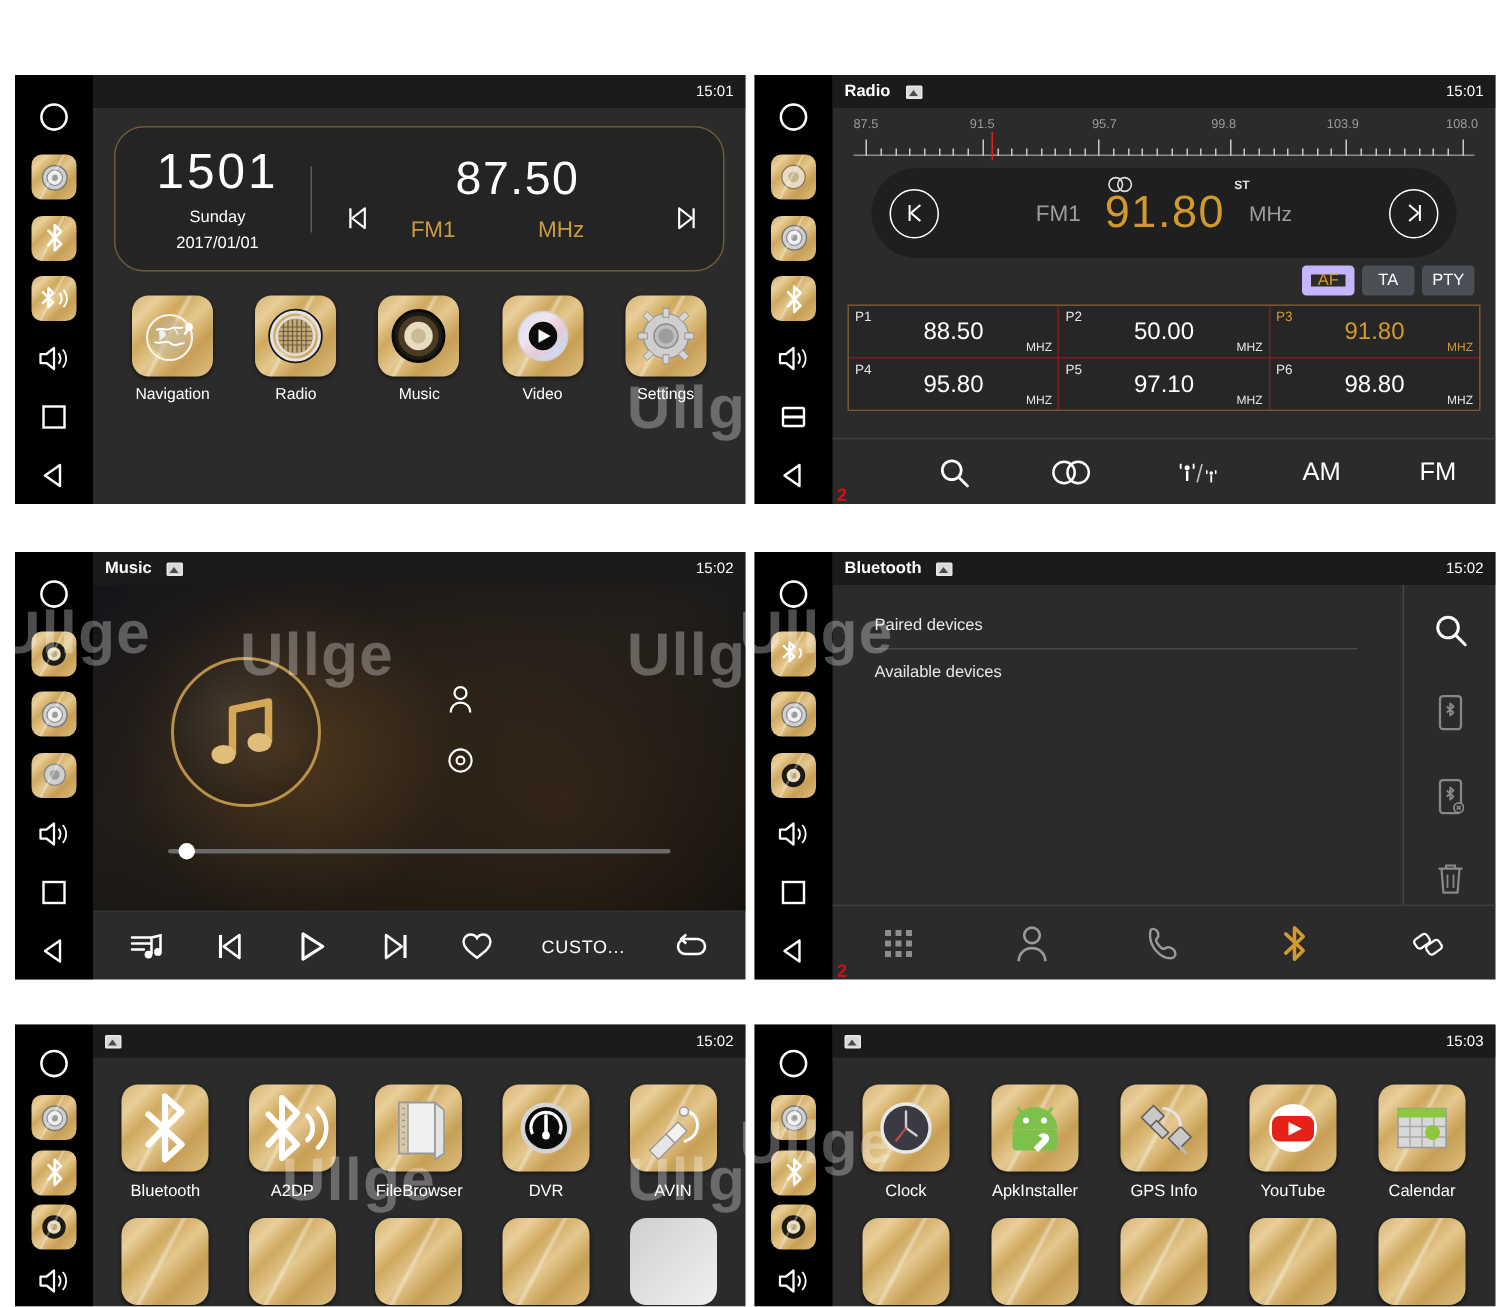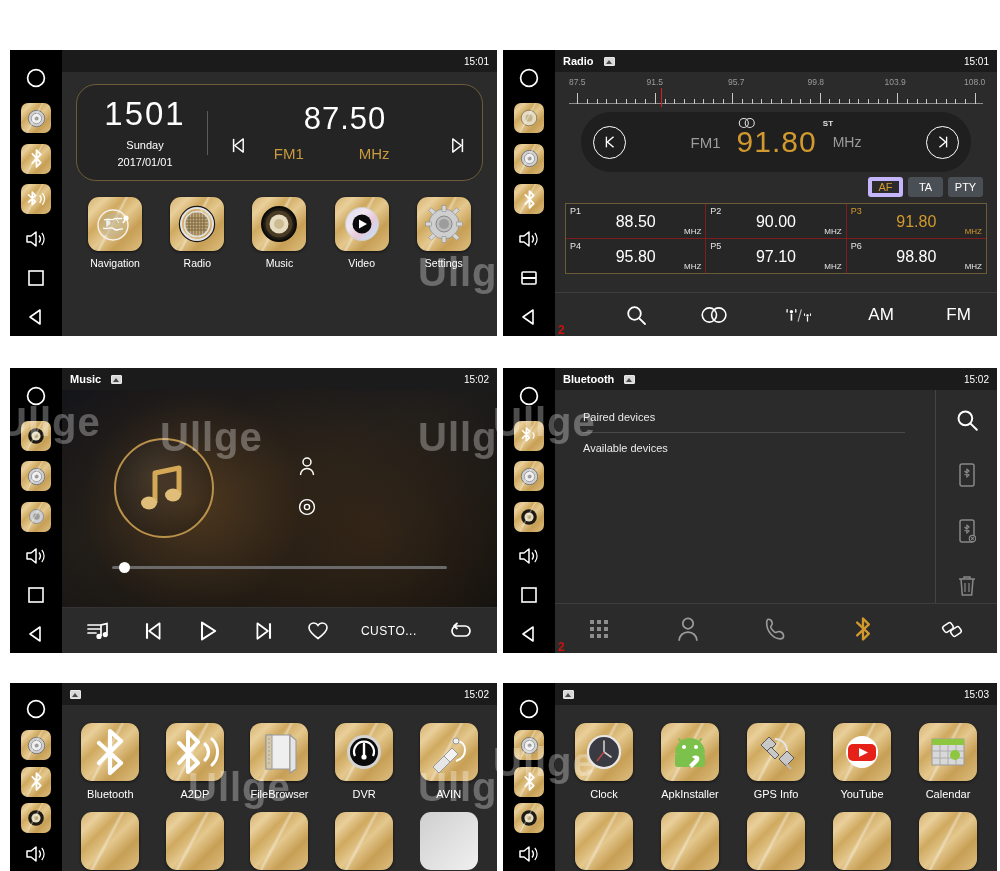--- a/index.html
+++ b/index.html
@@ -73,21 +73,21 @@
   .rd-mid{ flex:1; display:flex; align-items:center; justify-content:center; gap:16px; }
   .rd-band{ color:#9c9c9c; font-size:15px; }
   .rd-freq{ color:#d29a2e; font-size:30px; font-weight:300; letter-spacing:1px; }
   .rd-mhz{ color:#9c9c9c; font-size:14px; }
   .rd-st{ position:absolute; left:62%; top:7px; color:#e2e2e2; font-size:8px; font-weight:bold;}
   .rd-stereo{ position:absolute; left:40%; top:5px; }
 
   .rds-row{ display:flex; justify-content:flex-end; gap:5px; padding:5px 14px 0 0; }
   .rds{ width:35px; height:20px; border-radius:3px; background:#4a4e55; color:#fff;
         font-size:11px; display:flex; align-items:center; justify-content:center; }
-  .rds.on{ background:#2b2b2b; color:#d29a2e; border:4px solid #c4b5fd; }
+  .rds.on{ background:#2b2b2b; color:#d29a2e; border:6px solid #c4b5fd; }
 
   .presets{ display:grid; grid-template-columns:repeat(3,1fr); grid-template-rows:repeat(2,34px);
             gap:1px; margin:6px 10px 0 10px; background:#7f1d1d; border:1px solid #6b5a36; }
   .pre{ background:#262626; position:relative; }
   .pre .pn{ position:absolute; left:4px; top:2px; font-size:9px; color:#e6e6e6; }
   .pre .pf{ position:absolute; left:0; right:0; top:9px; text-align:center; font-size:16px; color:#fff; }
   .pre .pu{ position:absolute; right:4px; bottom:2px; font-size:8px; color:#e6e6e6; }
   .pre.active .pn,.pre.active .pf,.pre.active .pu{ color:#d29a2e; }
 
   .rtool{ margin-top:auto; height:44px; border-top:1px solid #3d3d3d; display:flex;
@@ -460,21 +460,21 @@
         </div>
 
     <div class="presets" id="presets">
           <div class="pre">
             <span class="pn">P1</span>
             <span class="pf">88.50</span>
             <span class="pu">MHZ</span>
           </div>
           <div class="pre">
             <span class="pn">P2</span>
-            <span class="pf">90.00</span>
+            <span class="pf">50.00</span>
             <span class="pu">MHZ</span>
           </div>
           <div class="pre active">
             <span class="pn">P3</span>
             <span class="pf">91.80</span>
             <span class="pu">MHZ</span>
           </div>
           <div class="pre">
             <span class="pn">P4</span>
             <span class="pf">95.80</span>

